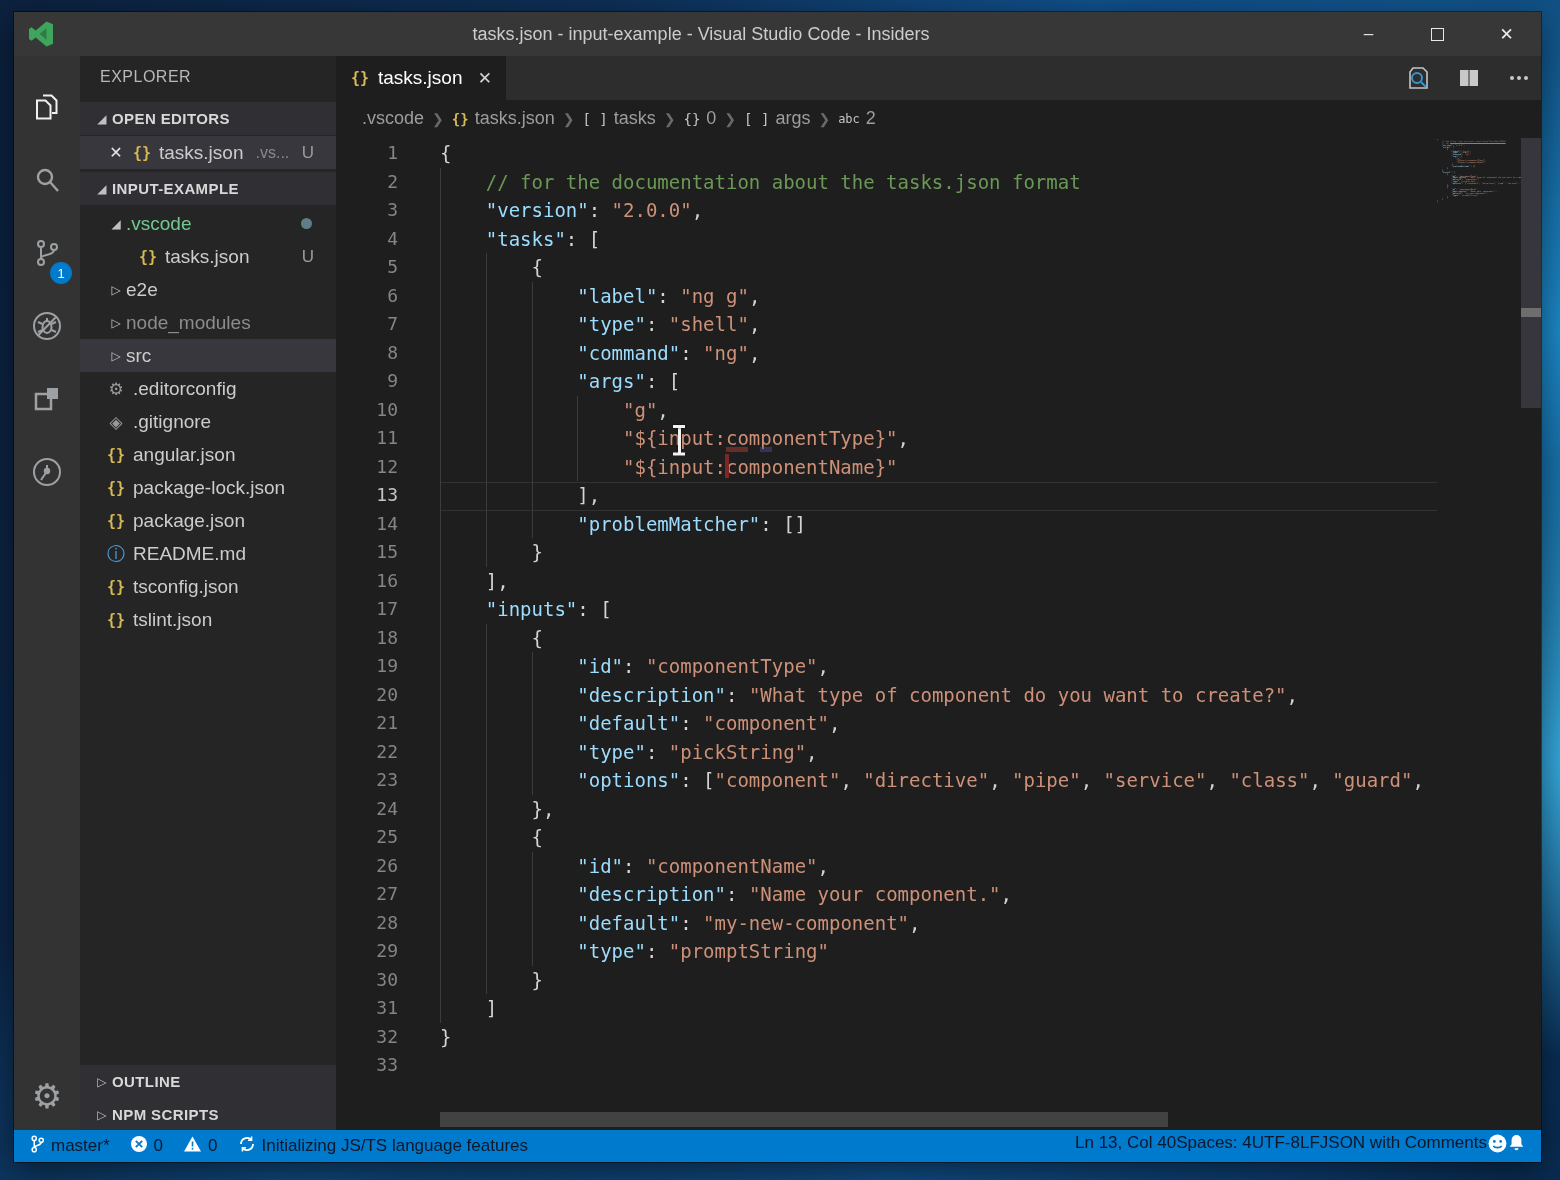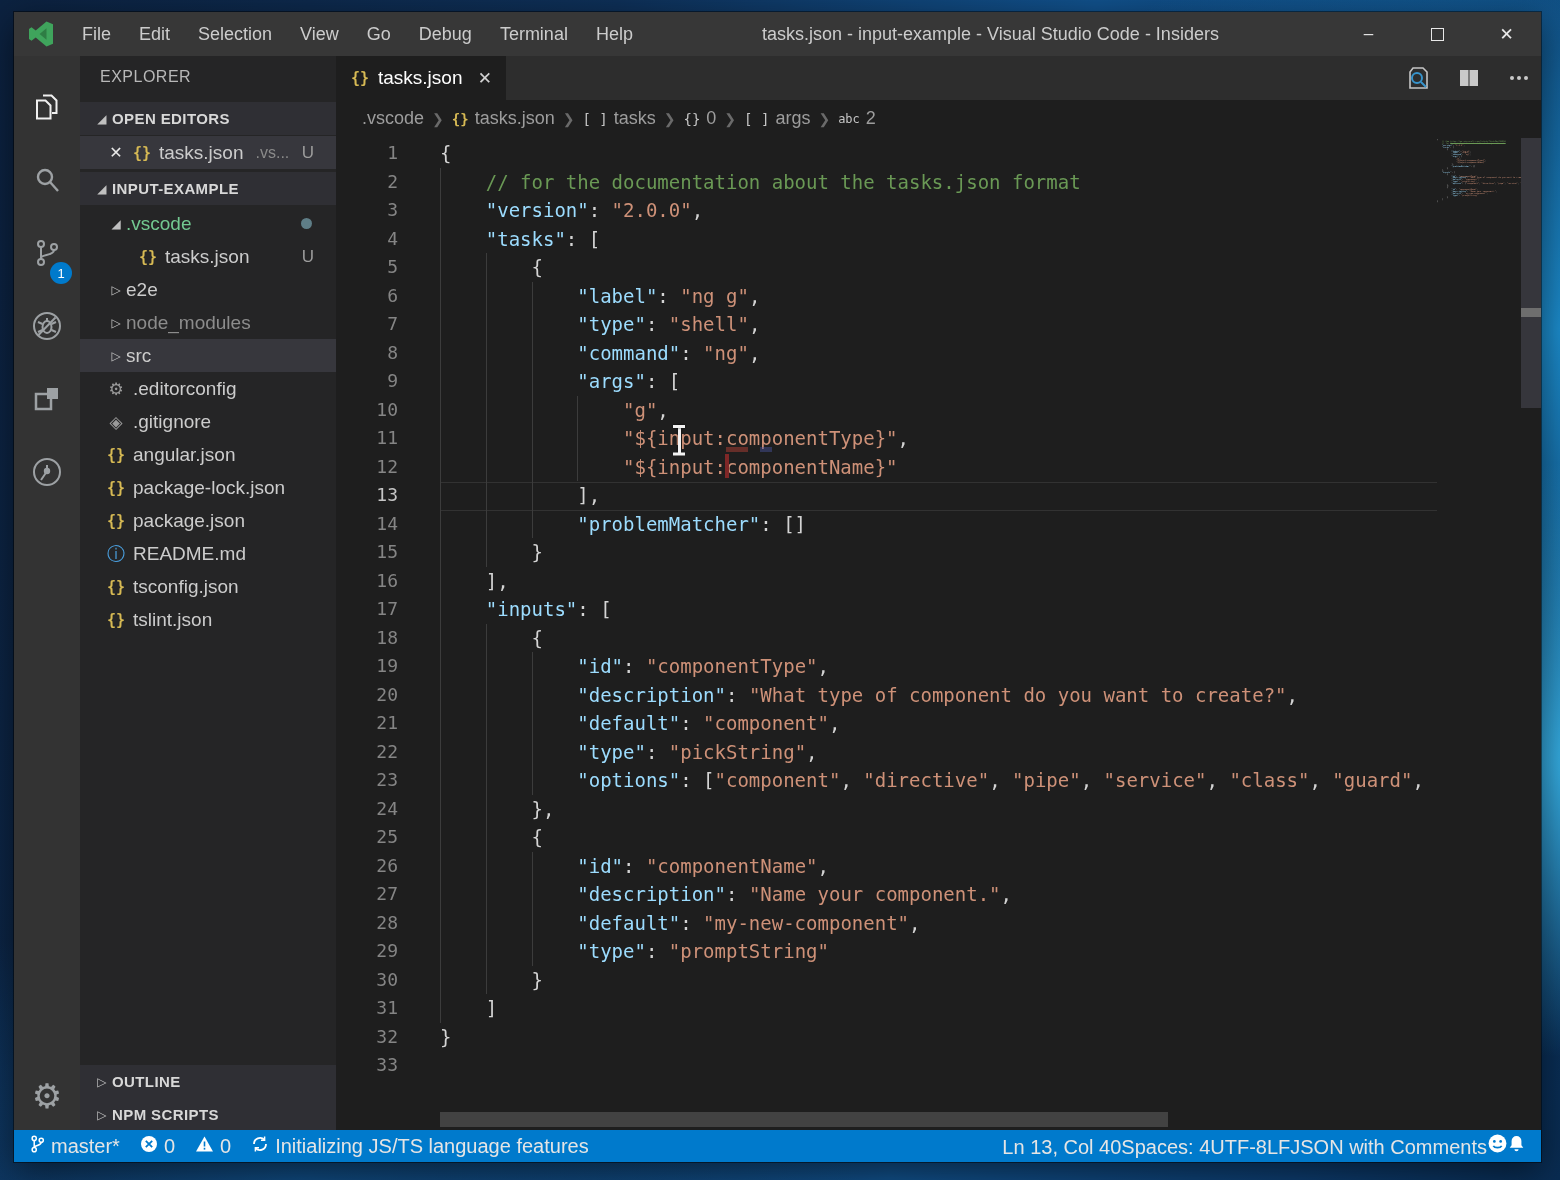--- a/index.html
+++ b/index.html
@@ -100,47 +100,37 @@
     font-family:"DejaVu Sans Mono",monospace; font-size:2px; }
   .mm-l{ height:1.93px; line-height:1.93px; white-space:pre; }
   .vscroll{ position:absolute; right:0; top:0; width:20px; bottom:0; }
   .vthumb{ position:absolute; left:0; width:20px; top:1px; height:270px; background:#36363c; }
   .vmark{ position:absolute; left:0; width:20px; top:171px; height:9px; background:#6e6e6e; }
   .hscroll{ position:absolute; left:104px; right:104px; top:975px; height:16px; }
   .hthumb{ position:absolute; left:0; width:728px; height:15px; background:#424242; }
 
   
   .statusbar{ position:absolute; left:0; right:0; bottom:0; height:32px; background:#007acc;
-    color:#e5e5e5; display:flex; align-items:center; font-size:20px; }
+    color:#0f172a; display:flex; align-items:center; font-size:17px; }
   .st-left{ display:flex; align-items:center; gap:20px; padding-left:16px; }
-  .st-right{ margin-left:auto; display:flex; align-items:flex-end; padding-right:16px; }
+  .st-right{ margin-left:auto; display:flex; align-items:flex-start; padding-right:16px; }
   .st-item{ display:flex; align-items:center; gap:6px; white-space:nowrap; }
 </style>
 </head>
 <body>
 
 <div class="window">
 
   <div class="titlebar">
     <div class="logo">
       <svg width="26" height="28" viewBox="0 0 26 28">
         <path fill="#3fa45c" d="M18.5 1.5l6.5 2.8v19.4l-6.5 2.8-10.8-8.9-4.2 3.2-2.5-1.7V8.9l2.5-1.7 4.2 3.2z"></path>
         <path fill="#2e7d44" d="M18.5 8.2v11.6L11.6 14z"></path>
       </svg>
     </div>
-    <div class="menus">
-        <div class="menu-item">File</div>
-        <div class="menu-item">Edit</div>
-        <div class="menu-item">Selection</div>
-        <div class="menu-item">View</div>
-        <div class="menu-item">Go</div>
-        <div class="menu-item">Debug</div>
-        <div class="menu-item">Terminal</div>
-        <div class="menu-item">Help</div>
-      </div>
     <div class="win-title">tasks.json - input-example - Visual Studio Code - Insiders</div>
     <div class="win-controls">
       <div class="win-btn">–</div>
       <div class="win-btn max">
           <span></span>
         </div>
       <div class="win-btn">✕</div>
     </div>
   </div>
 

